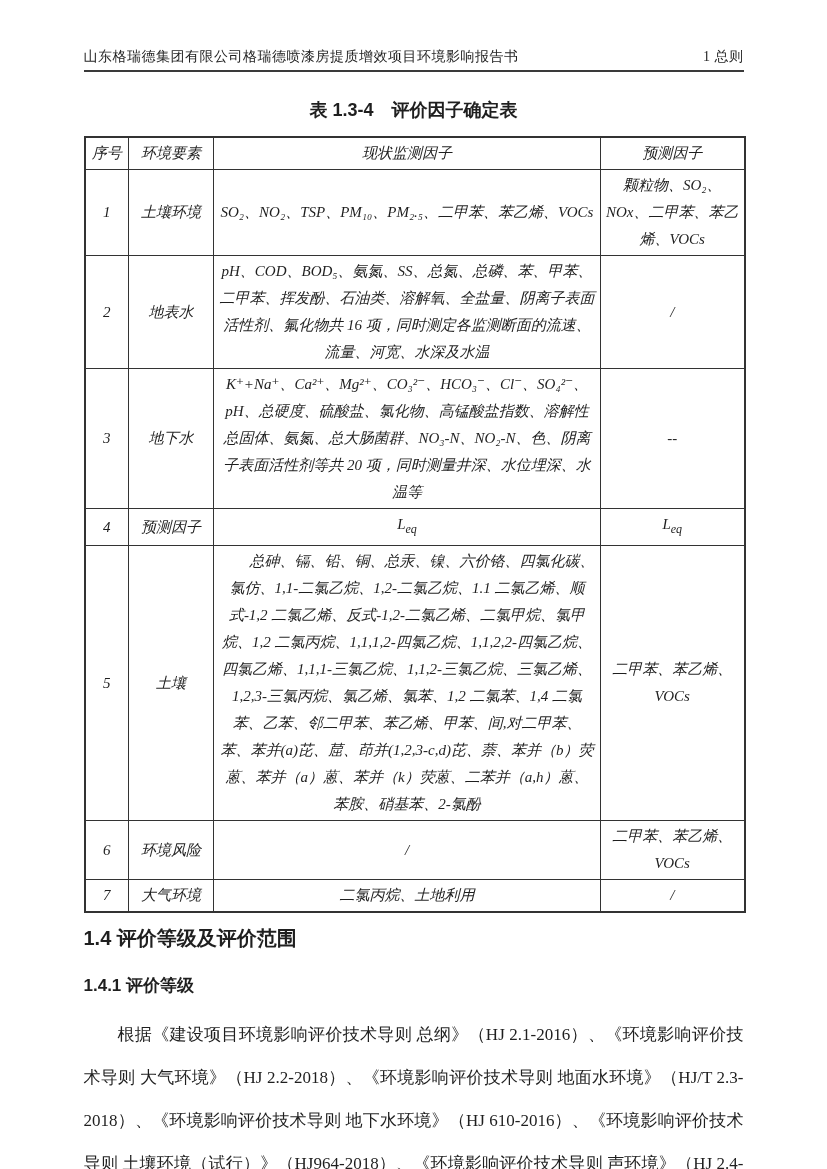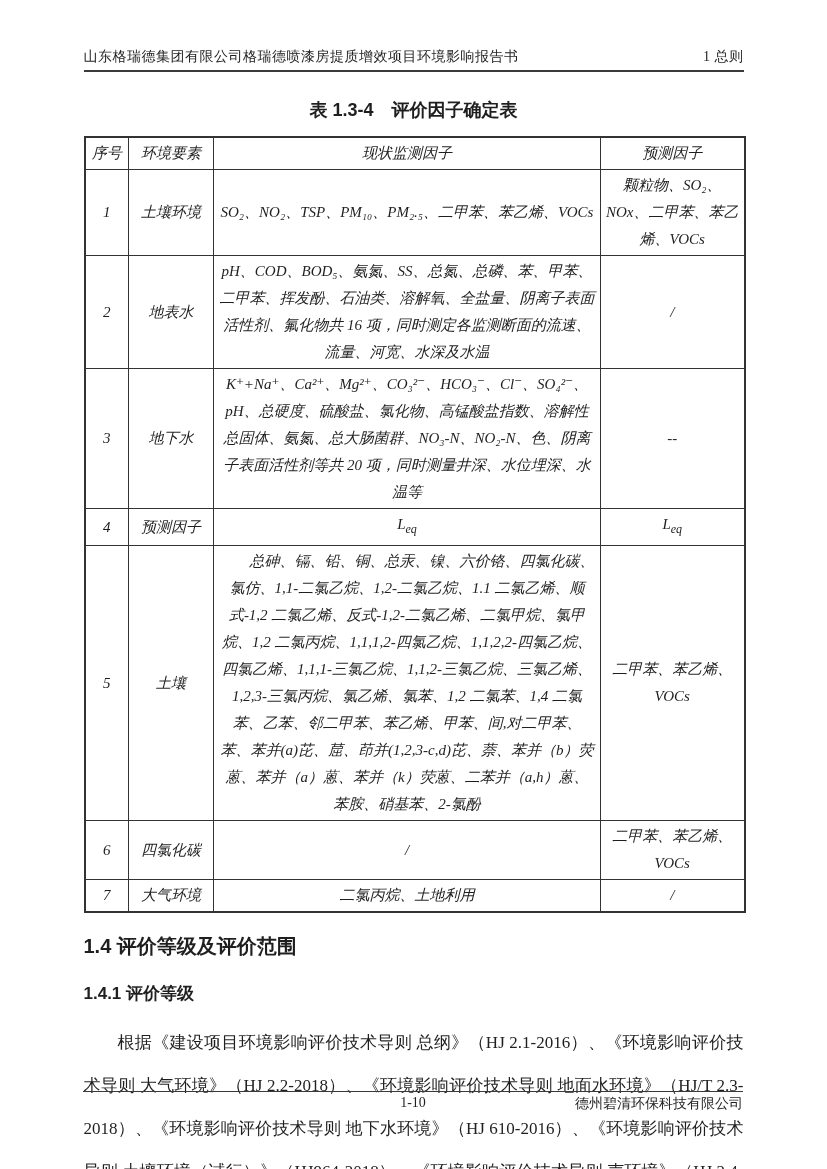--- a/index.html
+++ b/index.html
@@ -66,21 +66,21 @@
   tr.h-r5 { height: 220px; }
   tr.h-r6 { height: 28px; }
   tr.h-r7 { height: 28px; }
   td.cell-long { text-align: center; }
   td.cell-soil { text-align: center; text-indent: 2em; margin-left: 48px; }
   sub { font-size: 12px; }
 
   
   .sec-h2 {
     font-size: 20px; font-weight: bold;
-    margin: 20px 0 0 0;
+    margin: 12px 0 0 0;
     font-family: "Liberation Sans", "DejaVu Sans", sans-serif;
   }
   .sec-h3 {
     font-size: 17px; font-weight: bold;
     margin: 22px 0 16px 0;
     font-family: "Liberation Sans", "DejaVu Sans", sans-serif;
   }
   .body-para {
     margin: 16px 0 0 0;
     font-size: 17px;
@@ -159,38 +159,32 @@
           <td><span>L</span><sub>eq</sub></td>
         </tr>
         <tr class="h-r5">
           <td>5</td>
           <td>土壤</td>
           <td class="cell-soil">总砷、镉、铅、铜、总汞、镍、六价铬、四氯化碳、氯仿、1,1-二氯乙烷、1,2-二氯乙烷、1.1 二氯乙烯、顺式-1,2 二氯乙烯、反式-1,2-二氯乙烯、二氯甲烷、氯甲烷、1,2 二氯丙烷、1,1,1,2-四氯乙烷、1,1,2,2-四氯乙烷、四氯乙烯、1,1,1-三氯乙烷、1,1,2-三氯乙烷、三氯乙烯、1,2,3-三氯丙烷、氯乙烯、氯苯、1,2 二氯苯、1,4 二氯苯、乙苯、邻二甲苯、苯乙烯、甲苯、间,对二甲苯、苯、苯并(a)芘、䓛、茚并(1,2,3-c,d)芘、萘、苯并（b）荧蒽、苯并（a）蒽、苯并（k）荧蒽、二苯并（a,h）蒽、苯胺、硝基苯、2-氯酚</td>
           <td>二甲苯、苯乙烯、VOCs</td>
         </tr>
         <tr class="h-r6">
           <td>6</td>
-          <td>四氯化碳</td>
+          <td>环境风险</td>
           <td>/</td>
           <td>二甲苯、苯乙烯、VOCs</td>
         </tr>
         <tr class="h-r7">
           <td>7</td>
           <td>大气环境</td>
           <td>二氯丙烷、土地利用</td>
           <td>/</td>
         </tr>
       </tbody>
     </table>
 
     <div class="sec-h2">1.4 评价等级及评价范围</div>
     <div class="sec-h3">1.4.1 评价等级</div>
     <p class="body-para">根据《建设项目环境影响评价技术导则 总纲》（HJ 2.1-2016）、《环境影响评价技术导则 大气环境》（HJ 2.2-2018）、《环境影响评价技术导则 地面水环境》（HJ/T 2.3-2018）、《环境影响评价技术导则 地下水环境》（HJ 610-2016）、《环境影响评价技术导则 土壤环境（试行）》（HJ964-2018）、《环境影响评价技术导则 声环境》（HJ 2.4-2009）、《环境影响评价技术导则 生态影响》（HJ 19-2011）及《建设项目环境风险评价技术导则》（HJ/T 169-2018）的要求及本项目所处地理位置、环境状况、排放污染物的种类、污染物量等特点，确定本次项目环境影响评价等级。</p>
 
   </div>
 
-  <div class="page-footer">
-    <div class="footer-row">
-      <span class="footer-page">1-10</span>
-      <span class="footer-company">德州碧清环保科技有限公司</span>
-    </div>
-  </div>
 </div>
 
 </body></html>

